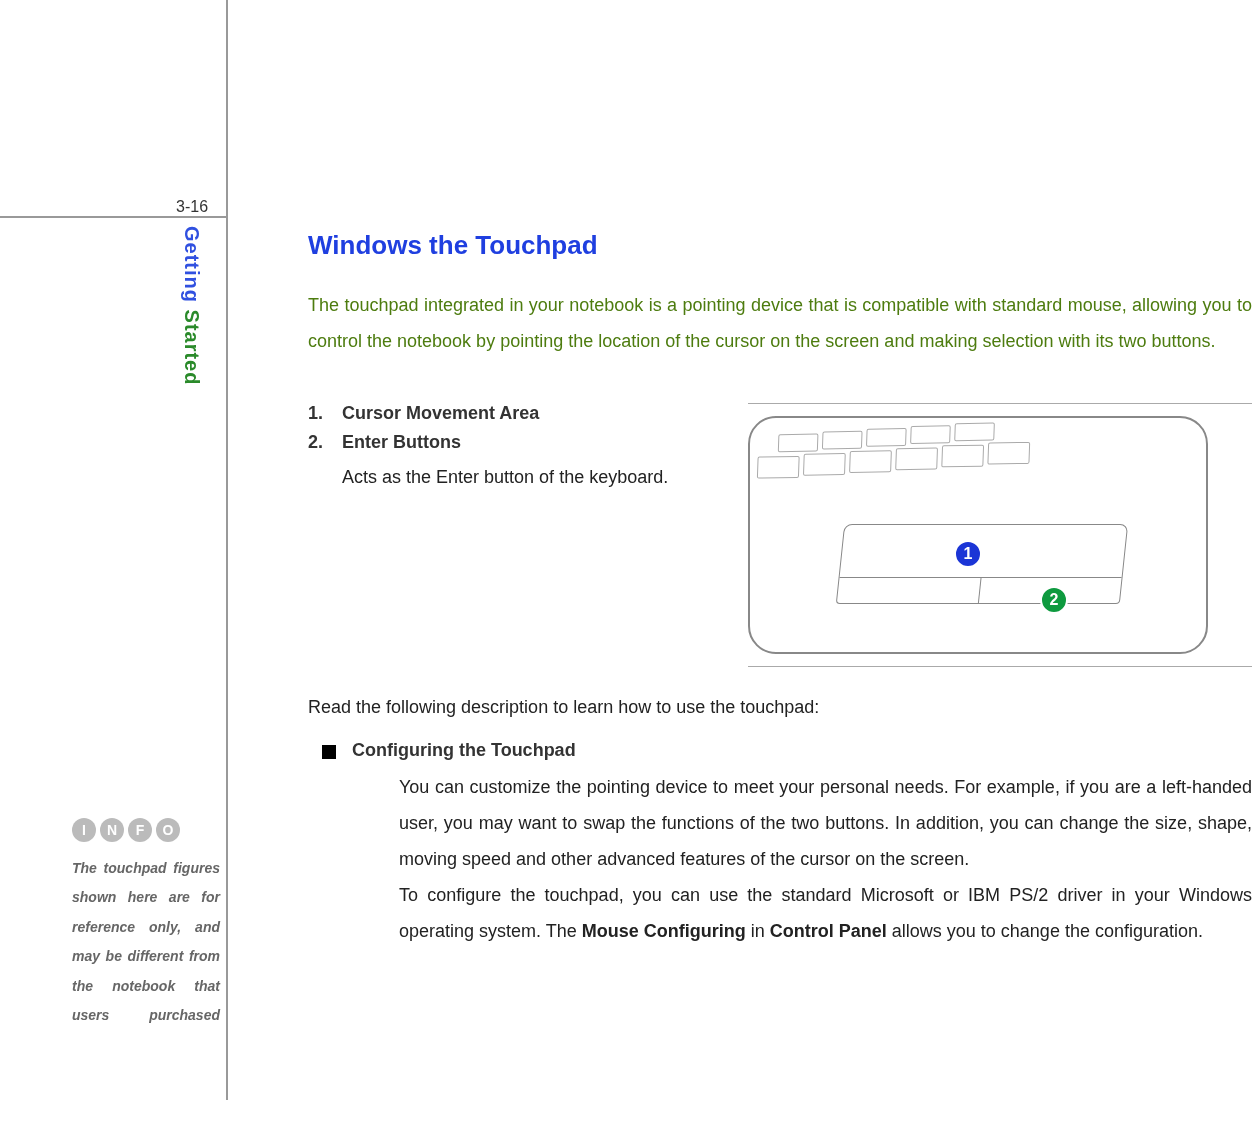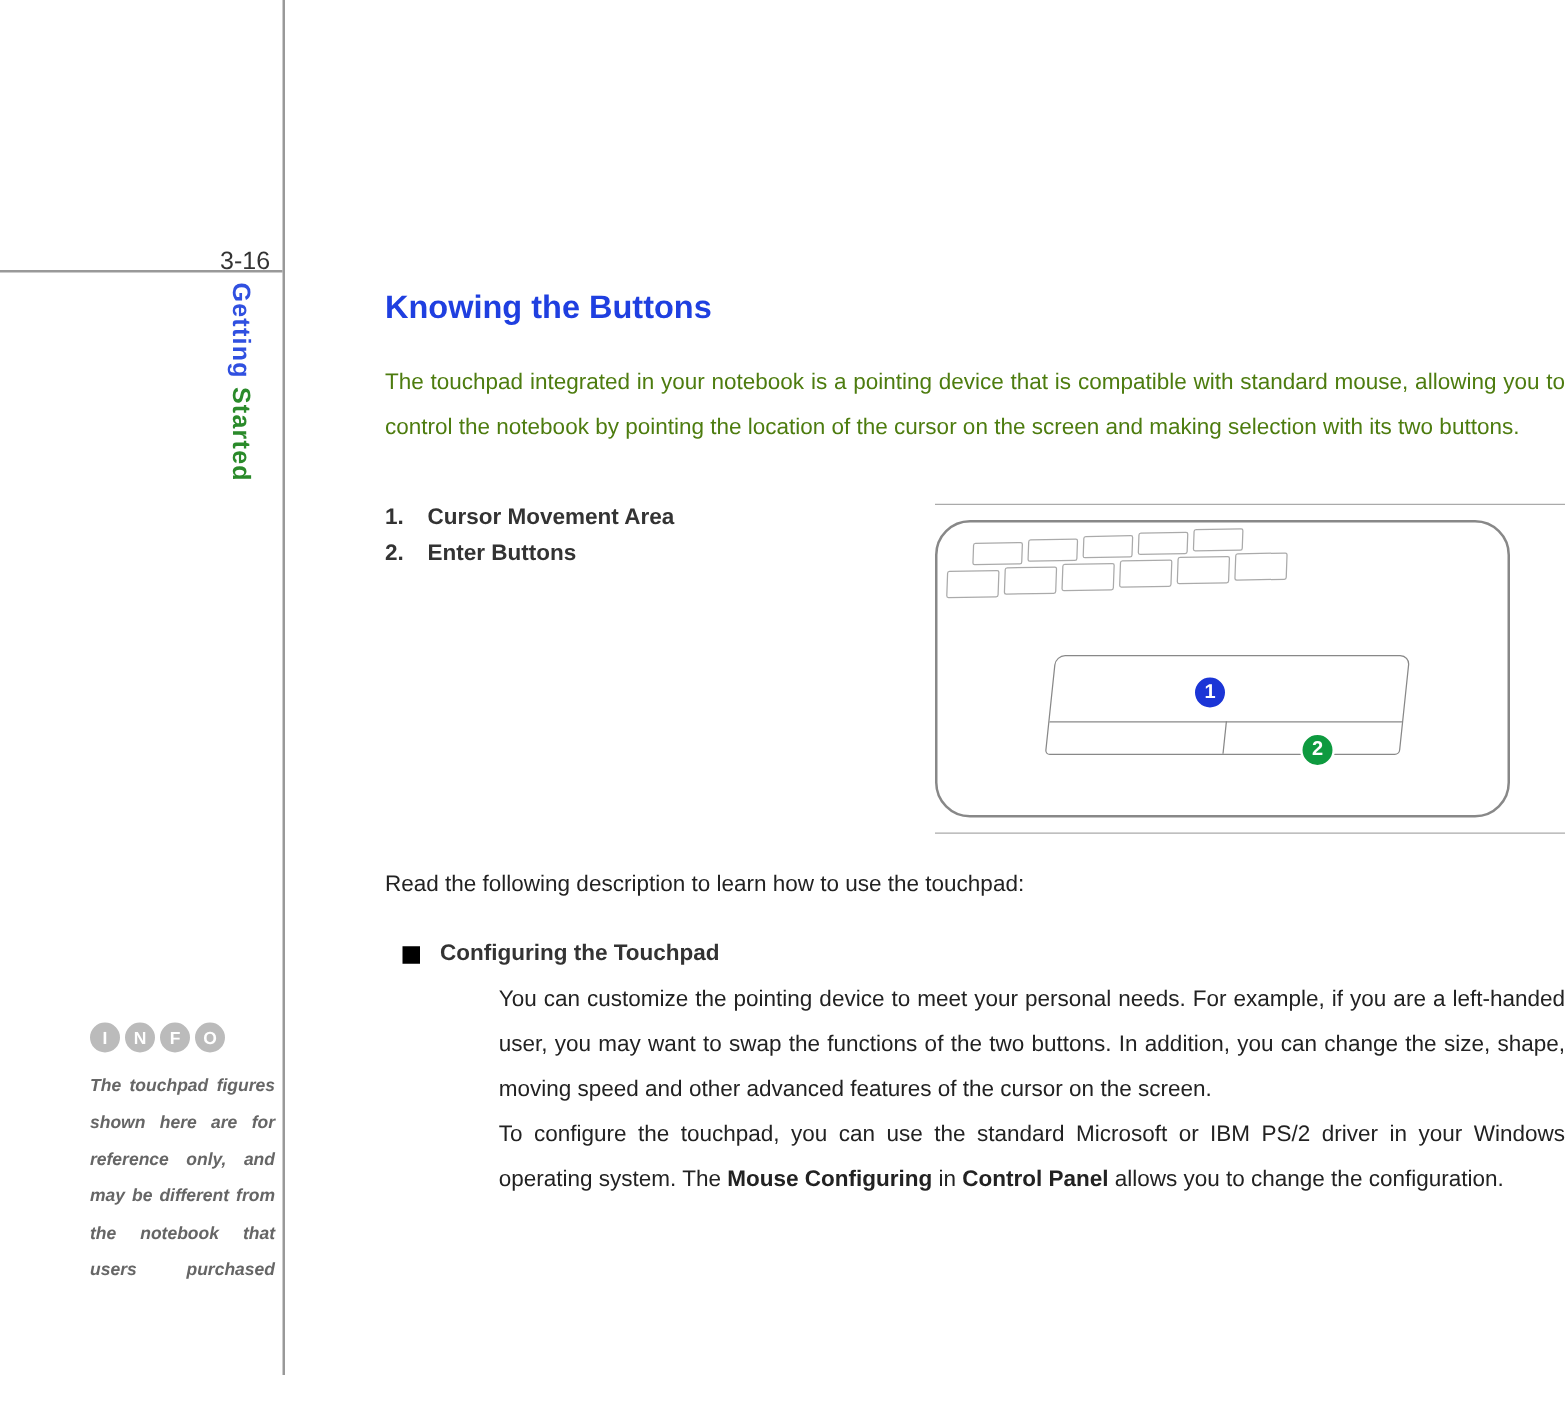--- a/index.html
+++ b/index.html
@@ -8,21 +8,21 @@
       height: 1136px;
       background: #ffffff;
       font-family: Arial, Helvetica, sans-serif;
       position: relative;
       color: #333;
     }
     .page-number {
       position: absolute;
       left: 176px;
       top: 198px;
-      font-size: 20px;
+      font-size: 16px;
       color: #333;
     }
     .vertical-divider {
       position: absolute;
       left: 226px;
       top: 0;
       width: 2px;
       height: 1100px;
       background: #999;
     }
@@ -204,21 +204,21 @@
     .callout-2 { background: #0e9a3f; left: 290px; top: 168px; }
     .subheading {
       font-size: 21px;
       font-weight: bold;
       text-decoration: underline;
       margin-bottom: 8px;
       color: #111;
     }
     .sub-intro {
       font-size: 18px;
-      margin-bottom: 34px;
+      margin-bottom: 22px;
       color: #222;
     }
     .bullet-block {
       display: flex;
       gap: 16px;
       font-size: 18px;
     }
     .bullet-mark {
       width: 14px;
       height: 14px;
@@ -250,36 +250,37 @@
 
 <div class="info-badge">
   <div class="circle">I</div>
   <div class="circle">N</div>
   <div class="circle">F</div>
   <div class="circle">O</div>
 </div>
 <div class="info-note">The touchpad figures shown here are for reference only, and may be different from the notebook that users purchased</div>
 
 <div class="main">
-  <div class="main-title">Knowing the Buttons</div>
+  <div class="main-title">Windows the Touchpad</div>
   <div class="intro-para">The touchpad integrated in your notebook is a pointing device that is compatible with standard mouse, allowing you to control the notebook by pointing the location of the cursor on the screen and making selection with its two buttons.</div>
 
   <div class="figure-row">
     <div class="numbered-list">
       <div class="item">
         <div class="num-title">
           <span class="num">1.</span>
           <span>Cursor Movement Area</span>
         </div>
       </div>
       <div class="item">
         <div class="num-title">
           <span class="num">2.</span>
           <span>Enter Buttons</span>
         </div>
+        <div class="desc">Acts as the Enter button of the keyboard.</div>
       </div>
     </div>
 
     <div class="figure-wrap">
       <hr class="figure-hr-top">
       <div class="figure-box">
         <div class="keyrow">
           <div class="key" style="left:0px; top:42px; width:42px; height:22px;"></div>
           <div class="key" style="left:46px; top:40px; width:42px; height:22px;"></div>
           <div class="key" style="left:92px; top:38px; width:42px; height:22px;"></div>

